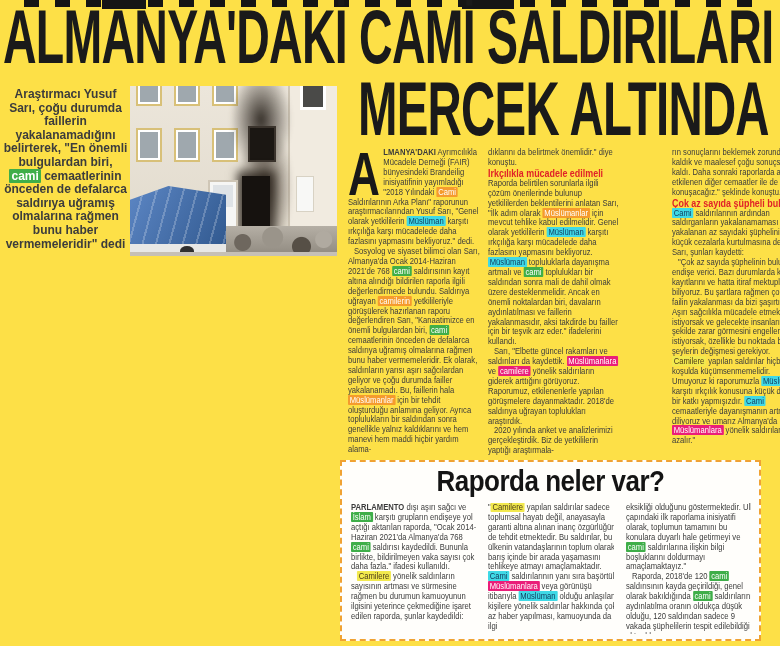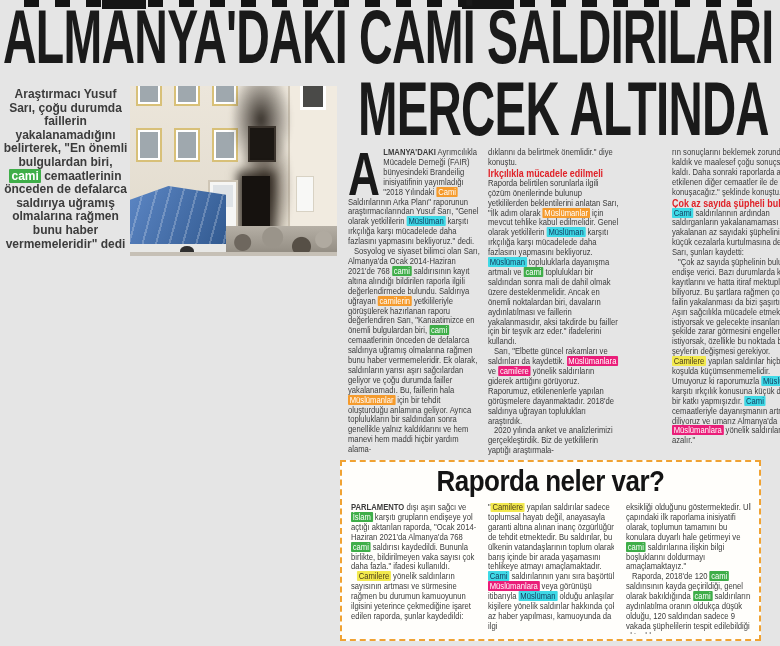--- a/index.html
+++ b/index.html
@@ -1,16 +1,16 @@
 <!DOCTYPE html>
 <html lang="tr"><head>
 <meta charset="utf-8">
 <style>
   html,body { margin:0; padding:0; background:#ffffff; }
-  .page { position:relative; width:780px; height:646px; background:#e5e5e5; overflow:hidden;
+  .page { position:relative; width:780px; height:646px; background:#fde047; overflow:hidden;
           font-family:"Liberation Sans", sans-serif; }
 
   
   .top-frag { position:absolute; left:24px; top:0; width:736px; height:7px;
               background:repeating-linear-gradient(90deg,#151515 0 15px,transparent 15px 31px); }
   .top-frag::before { content:""; position:absolute; left:78px; top:0; width:44px; height:9px; background:#151515; }
   .top-frag::after  { content:""; position:absolute; left:438px; top:0; width:52px; height:9px; background:#151515; }
 
   
   .hl { position:absolute; font-weight:bold; color:#1a1a1a; white-space:nowrap;

